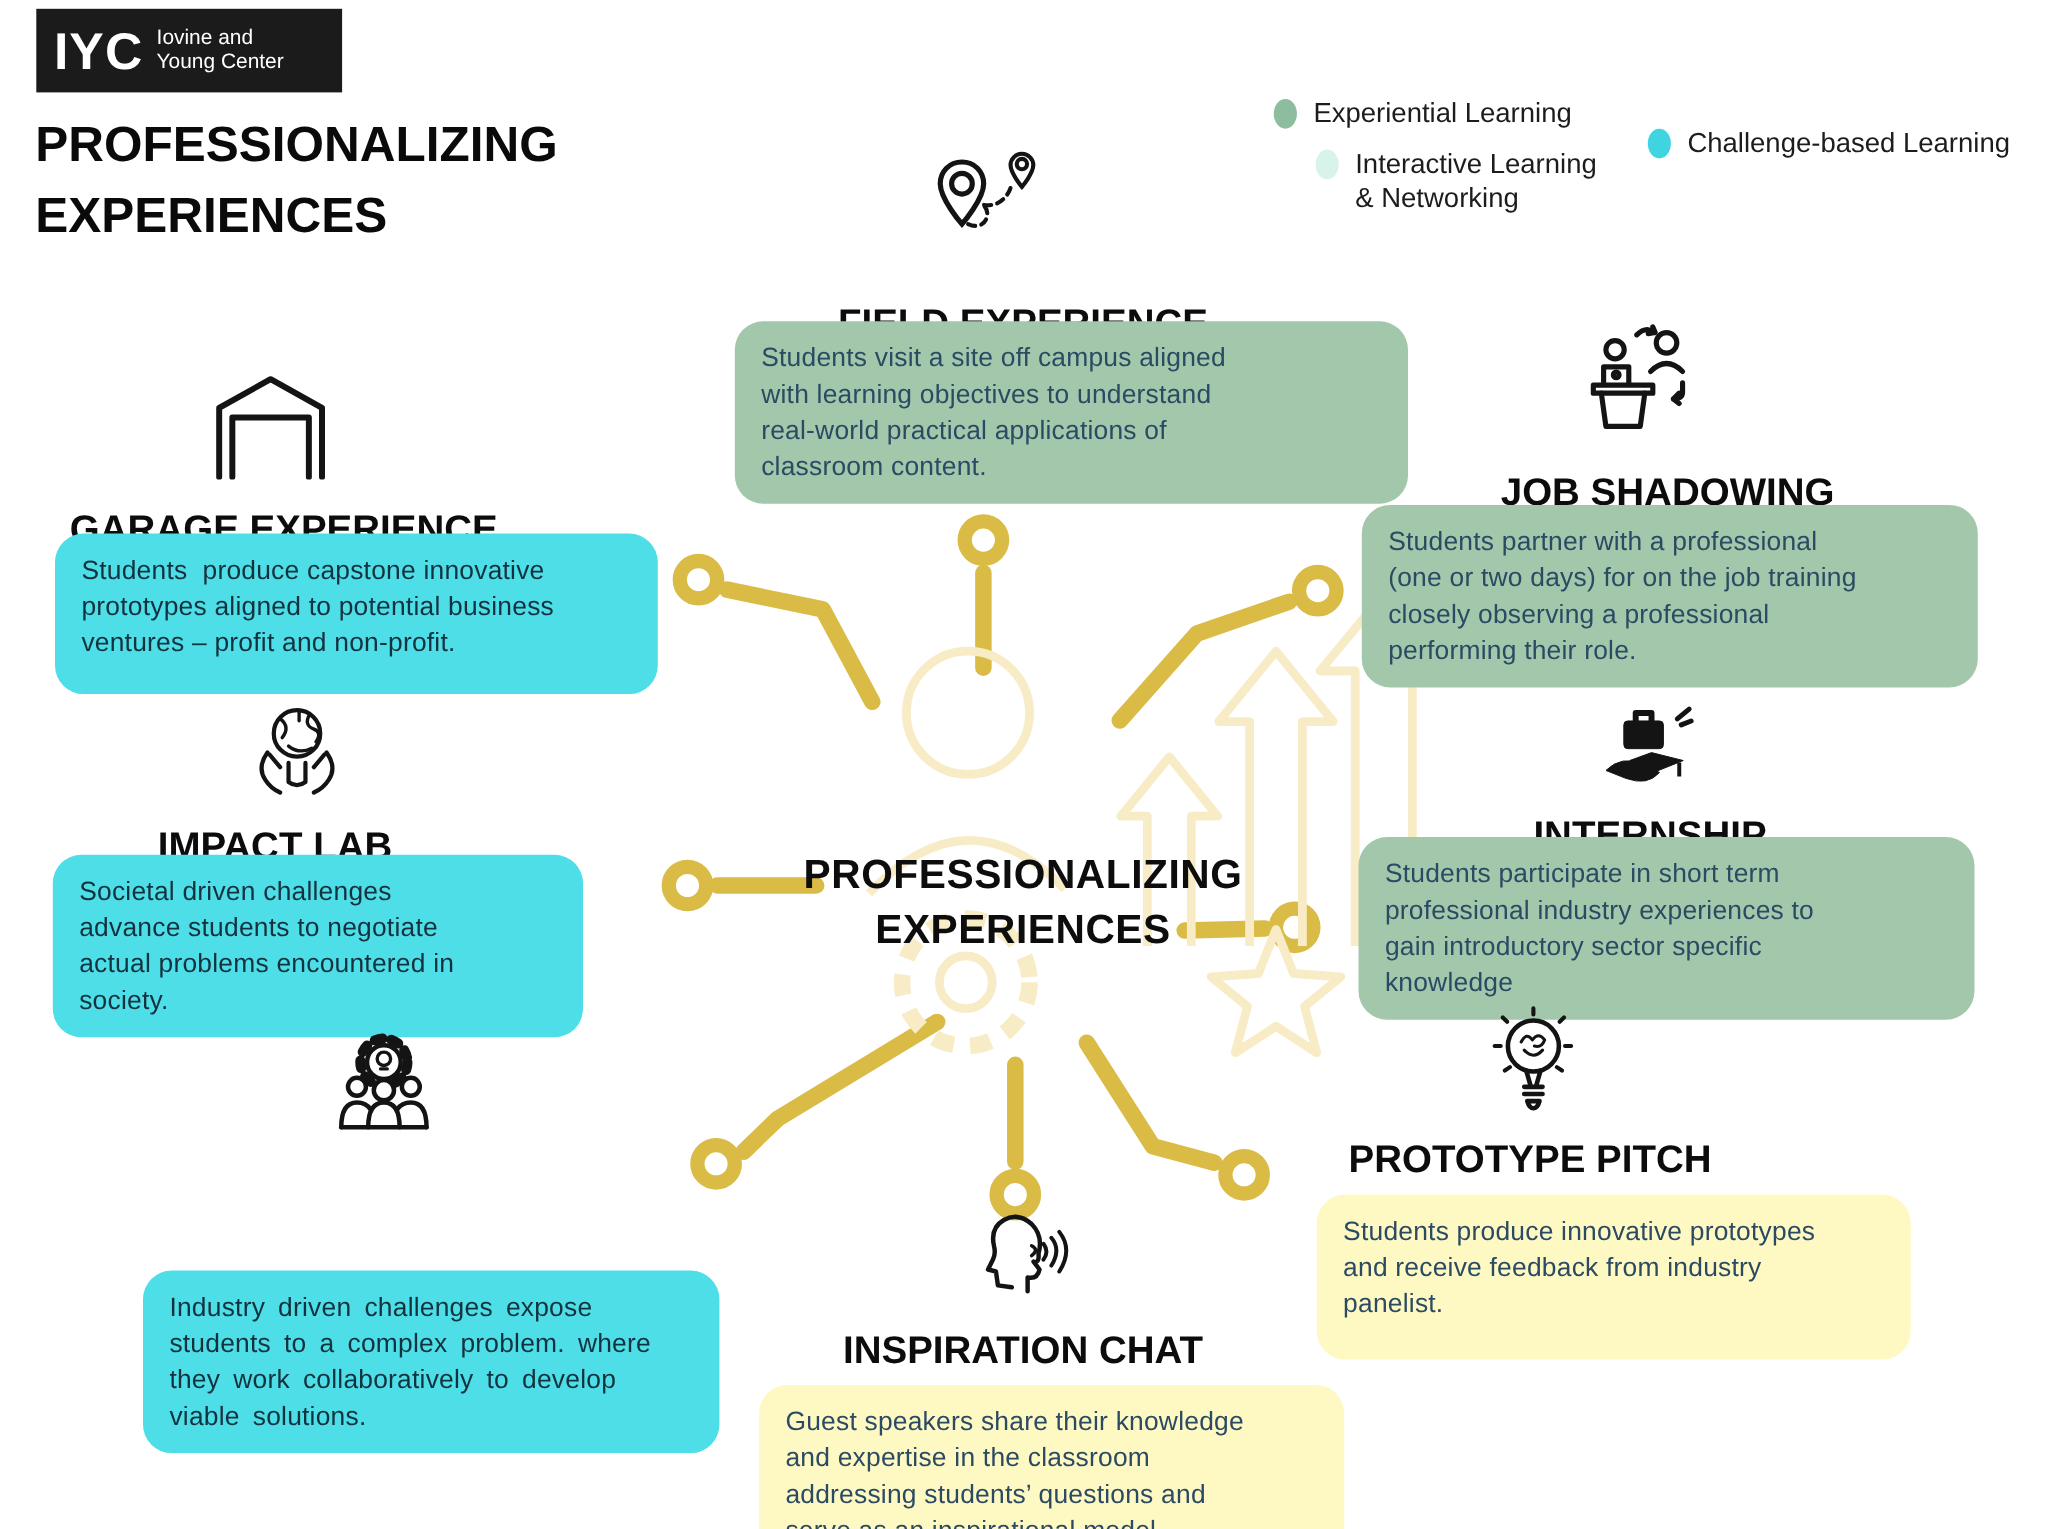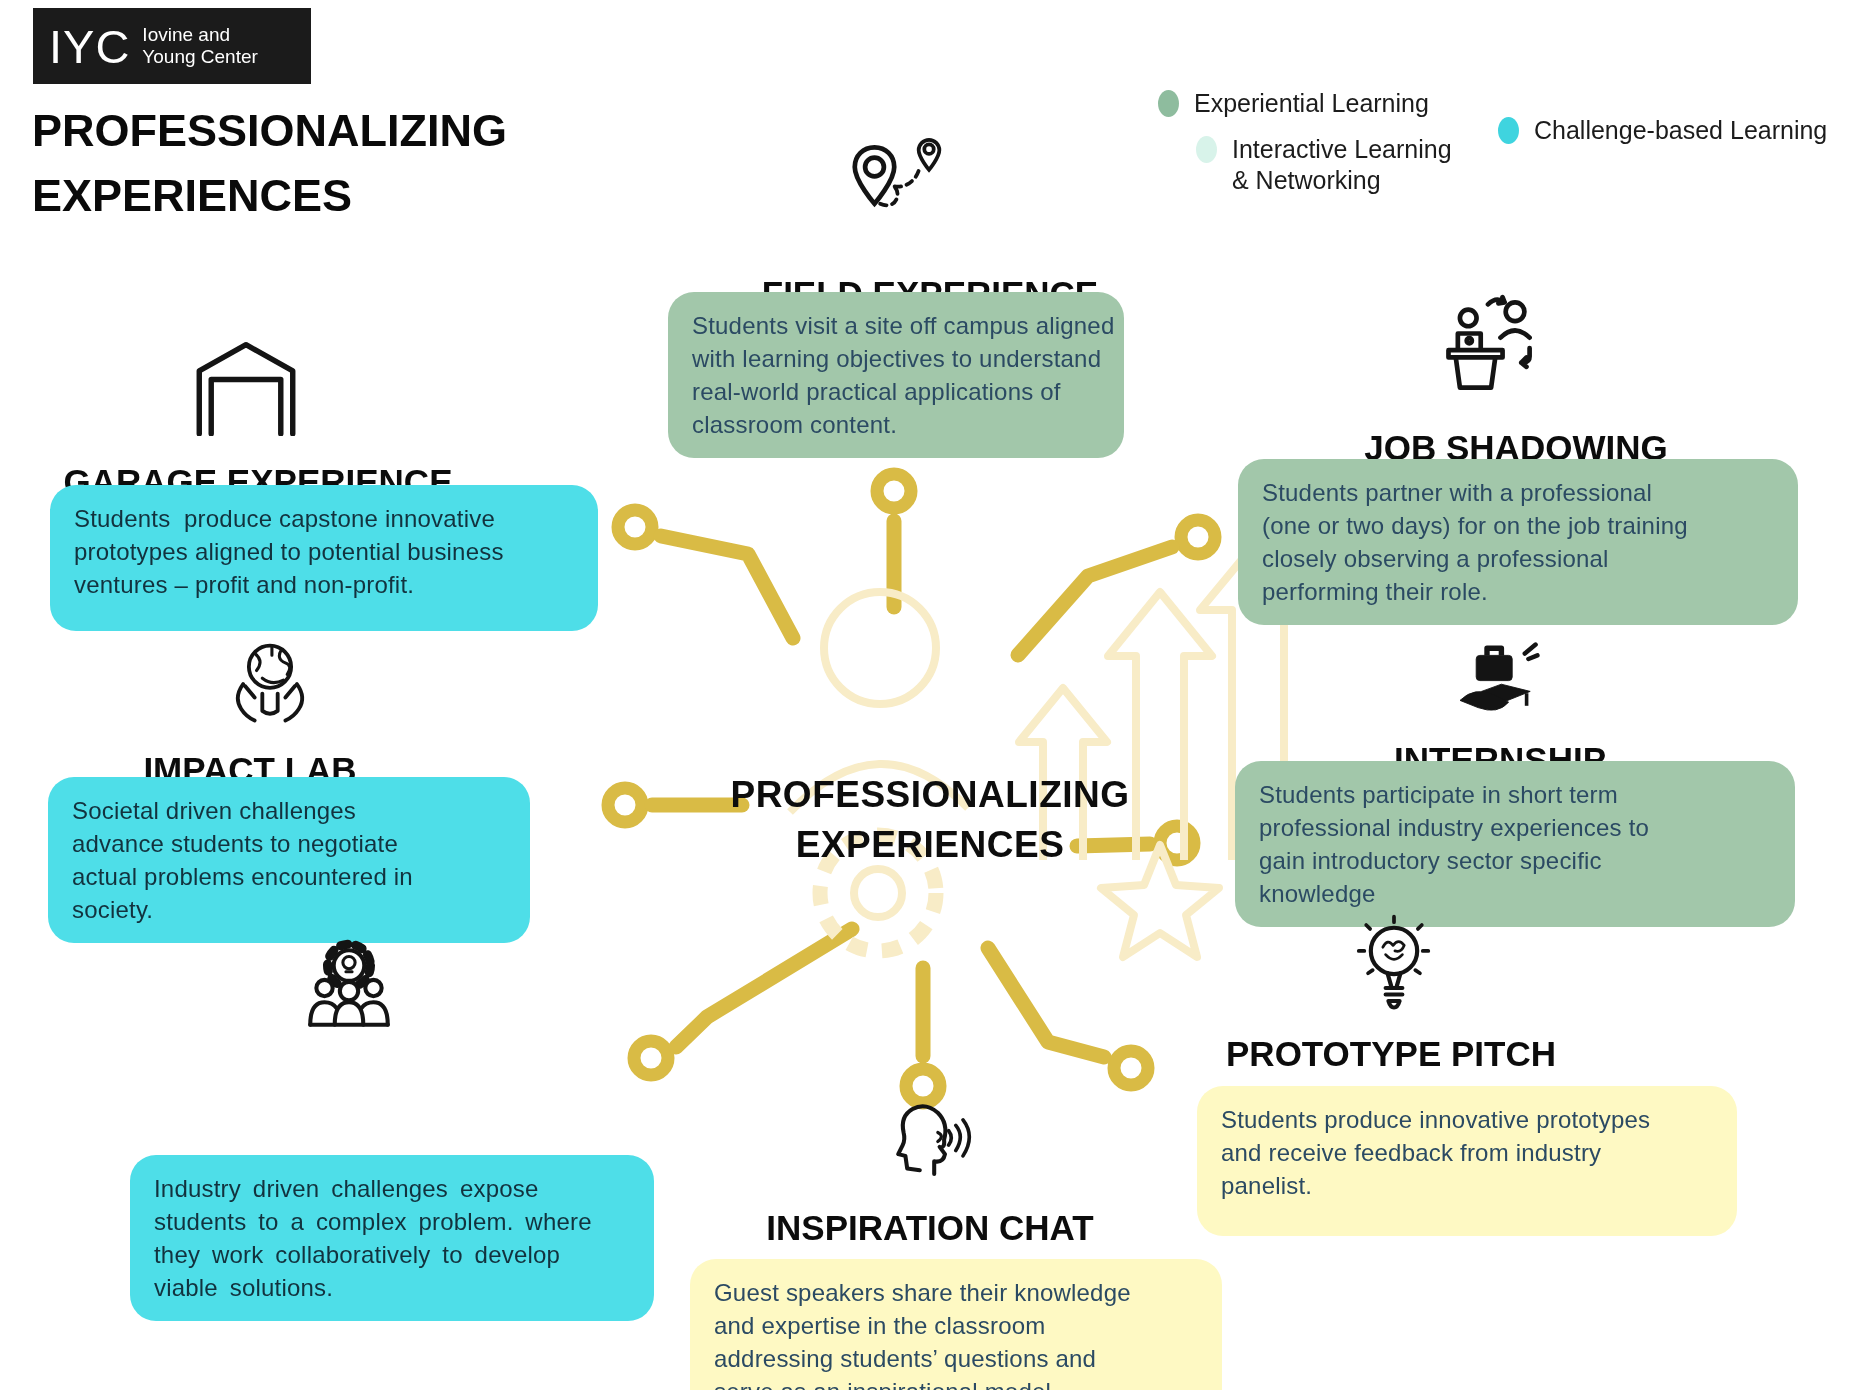--- a/index.html
+++ b/index.html
@@ -3,21 +3,21 @@
 <meta charset="utf-8">
 <style>
   html,body{margin:0;padding:0;background:#ffffff;}
   body{font-family:"Liberation Sans", sans-serif;}
   .canvas{position:relative;width:1864px;height:1390px;background:#ffffff;overflow:hidden;}
   .abs{position:absolute;}
 
   
   .logo{left:33px;top:8px;width:278px;height:76px;background:#1b1b1b;color:#ffffff;
         display:flex;align-items:center;gap:12px;padding-left:16px;box-sizing:border-box;}
-  .logo-abbr{font-size:47px;font-weight:400;letter-spacing:1px;line-height:1;}
+  .logo-abbr{font-size:47px;font-weight:700;letter-spacing:1px;line-height:1;}
   .logo-name{font-size:19px;line-height:22px;white-space:pre-line;}
 
   
   .page-title{left:32px;top:98px;font-size:45px;font-weight:900;line-height:65px;color:#0a0a0a;letter-spacing:0;}
 
   
   .legend-item{position:absolute;display:flex;gap:15px;align-items:flex-start;
                font-size:25px;line-height:31px;color:#1c1c1c;white-space:pre-line;}
   .legend-dot{width:21px;height:27px;border-radius:50%;flex:none;margin-top:2px;}
   .li-1{left:1158px;top:88px;}
@@ -53,21 +53,21 @@
   .t-industry{left:85px;top:1042px;}
   .t-prototype{left:1131px;top:1006px;}
   .t-inspiration{left:670px;top:1180px;}
 
   
   .desc{position:absolute;border-radius:26px;padding:17px 24px;font-size:24px;line-height:33px;
         white-space:pre;letter-spacing:0.2px;}
   .box-green{background:#a2c7aa;color:#2b4a63;}
   .box-cyan{background:#4edee8;color:#12323e;}
   .box-mint{background:#fef9c3;color:#2b4a63;margin-top:24px;}
-  .d-field{left:668px;top:292px;width:456px;box-sizing:border-box;}
+  .d-field{left:668px;top:292px;width:612px;box-sizing:border-box;}
   .d-job{left:1238px;top:459px;width:560px;box-sizing:border-box;}
   .d-internship{left:1235px;top:761px;width:560px;box-sizing:border-box;}
   .d-garage{left:50px;top:485px;width:548px;min-height:146px;box-sizing:border-box;}
   .d-impact{left:48px;top:777px;width:482px;box-sizing:border-box;}
   .d-industry{left:130px;top:1155px;width:524px;word-spacing:5px;box-sizing:border-box;}
   .d-prototype{left:1197px;top:1062px;width:540px;min-height:150px;box-sizing:border-box;}
   .d-inspiration{left:690px;top:1235px;width:532px;box-sizing:border-box;}
 
   
   .hub{left:660px;top:770px;width:540px;text-align:center;font-size:37px;font-weight:800;

